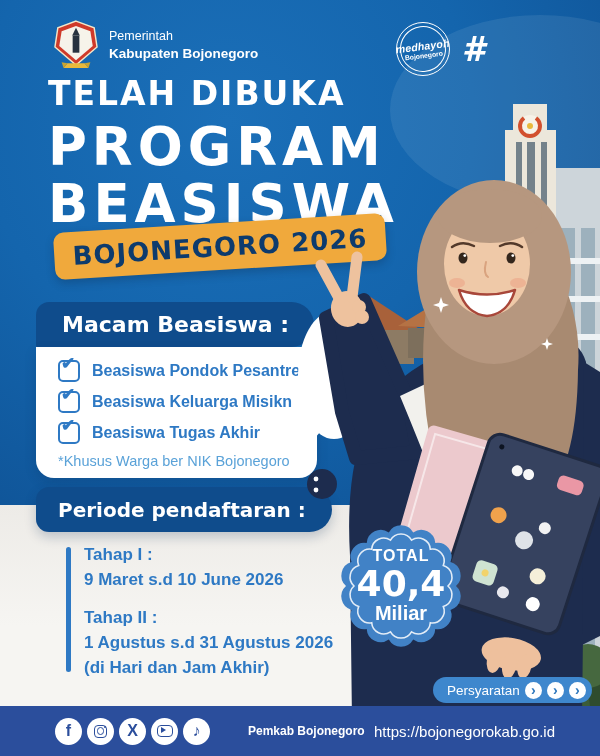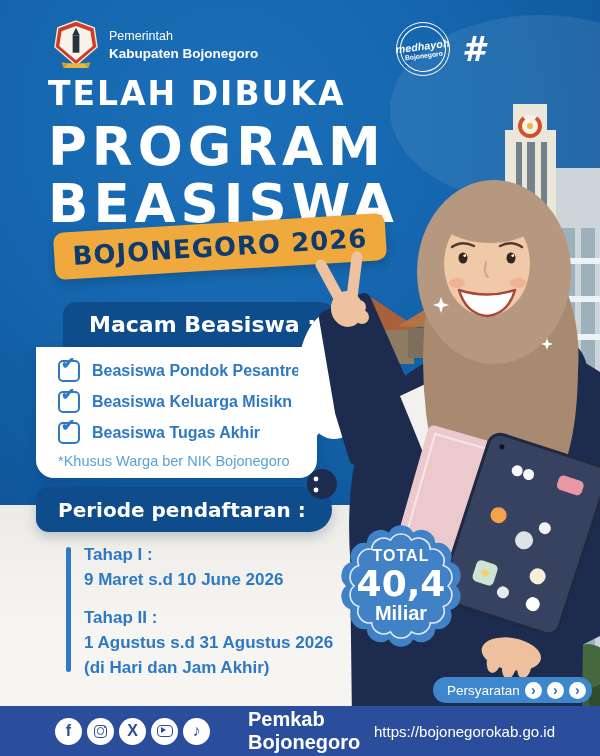--- a/index.html
+++ b/index.html
@@ -39,21 +39,21 @@
   .hero .big{font-family:"DejaVu Sans",sans-serif;font-size:53px;font-weight:bold;
     letter-spacing:5px;line-height:57px;}
   .year-badge{left:54px;top:223px;width:332px;height:47px;background:#f0a93c;
     border-radius:10px;transform:rotate(-3.5deg);display:flex;align-items:center;
     justify-content:center;z-index:1;box-shadow:0 4px 8px rgba(10,30,60,.25);}
   .year-badge span{font-family:"DejaVu Sans",sans-serif;font-size:26px;font-weight:bold;
     color:#0d3b6d;letter-spacing:1px;}
   
   .sch-pill{left:36px;top:302px;width:278px;height:45px;background:#0f4c8c;
     border-radius:14px 24px 24px 2px;display:flex;align-items:center;padding-left:26px;
-    z-index:1;box-sizing:border-box;margin-left:27px;}
+    z-index:1;box-sizing:border-box;}
   .sch-pill span{font-family:"DejaVu Sans",sans-serif;color:#fff;font-size:22px;font-weight:bold;}
   .sch-card{left:36px;top:347px;width:281px;height:131px;background:#fff;
     border-radius:0 0 18px 18px;z-index:1;padding:13px 0 0 22px;box-sizing:border-box;
     box-shadow:0 5px 12px rgba(10,40,80,.18);}
   .sch-item{display:flex;align-items:center;gap:12px;margin-bottom:9px;height:22px;}
   .cbx{width:18px;height:18px;border:2.6px solid #2e79c4;border-radius:5px;
     position:relative;flex:0 0 auto;}
   .cbx .tick{position:absolute;left:1px;top:-9px;font-size:17px;font-weight:bold;
     color:#2e79c4;}
   .sch-item .lbl{font-size:16px;font-weight:bold;color:#2e79c4;}
@@ -87,21 +87,21 @@
   .sicons{display:flex;gap:5px;}
   .sicon{width:27px;height:27px;border-radius:50%;background:#fff;display:flex;
     align-items:center;justify-content:center;color:#2b4e9c;}
   .sicon .glyph{font-size:16px;font-weight:bold;line-height:1;}
   .ig{width:13px;height:13px;border:1.8px solid #2b4e9c;border-radius:4px;position:relative;box-sizing:border-box;}
   .ig::after{content:"";position:absolute;inset:1.8px;border:1.6px solid #2b4e9c;border-radius:50%;}
   .ig::before{content:"";position:absolute;top:.5px;right:.5px;width:2px;height:2px;border-radius:50%;background:#2b4e9c;}
   .yt{width:16px;height:12px;border:1.8px solid #2b4e9c;border-radius:4px;position:relative;box-sizing:border-box;}
   .yt::after{content:"";position:absolute;left:3.5px;top:1.2px;border-left:5px solid #2b4e9c;
     border-top:3px solid transparent;border-bottom:3px solid transparent;}
-  .acct{color:#fff;font-size:20px;font-weight:bold;margin-left:38px;}
+  .acct{color:#fff;font-size:12px;font-weight:bold;margin-left:38px;}
   .site{color:#fff;font-size:15px;margin-left:auto;}
   
   .illus{left:0;top:0;width:600px;height:756px;z-index:2;pointer-events:none;}
 </style>
 </head>
 <body>
 
 <div class="poster">
 
   <div class="abs bg-top"></div>

